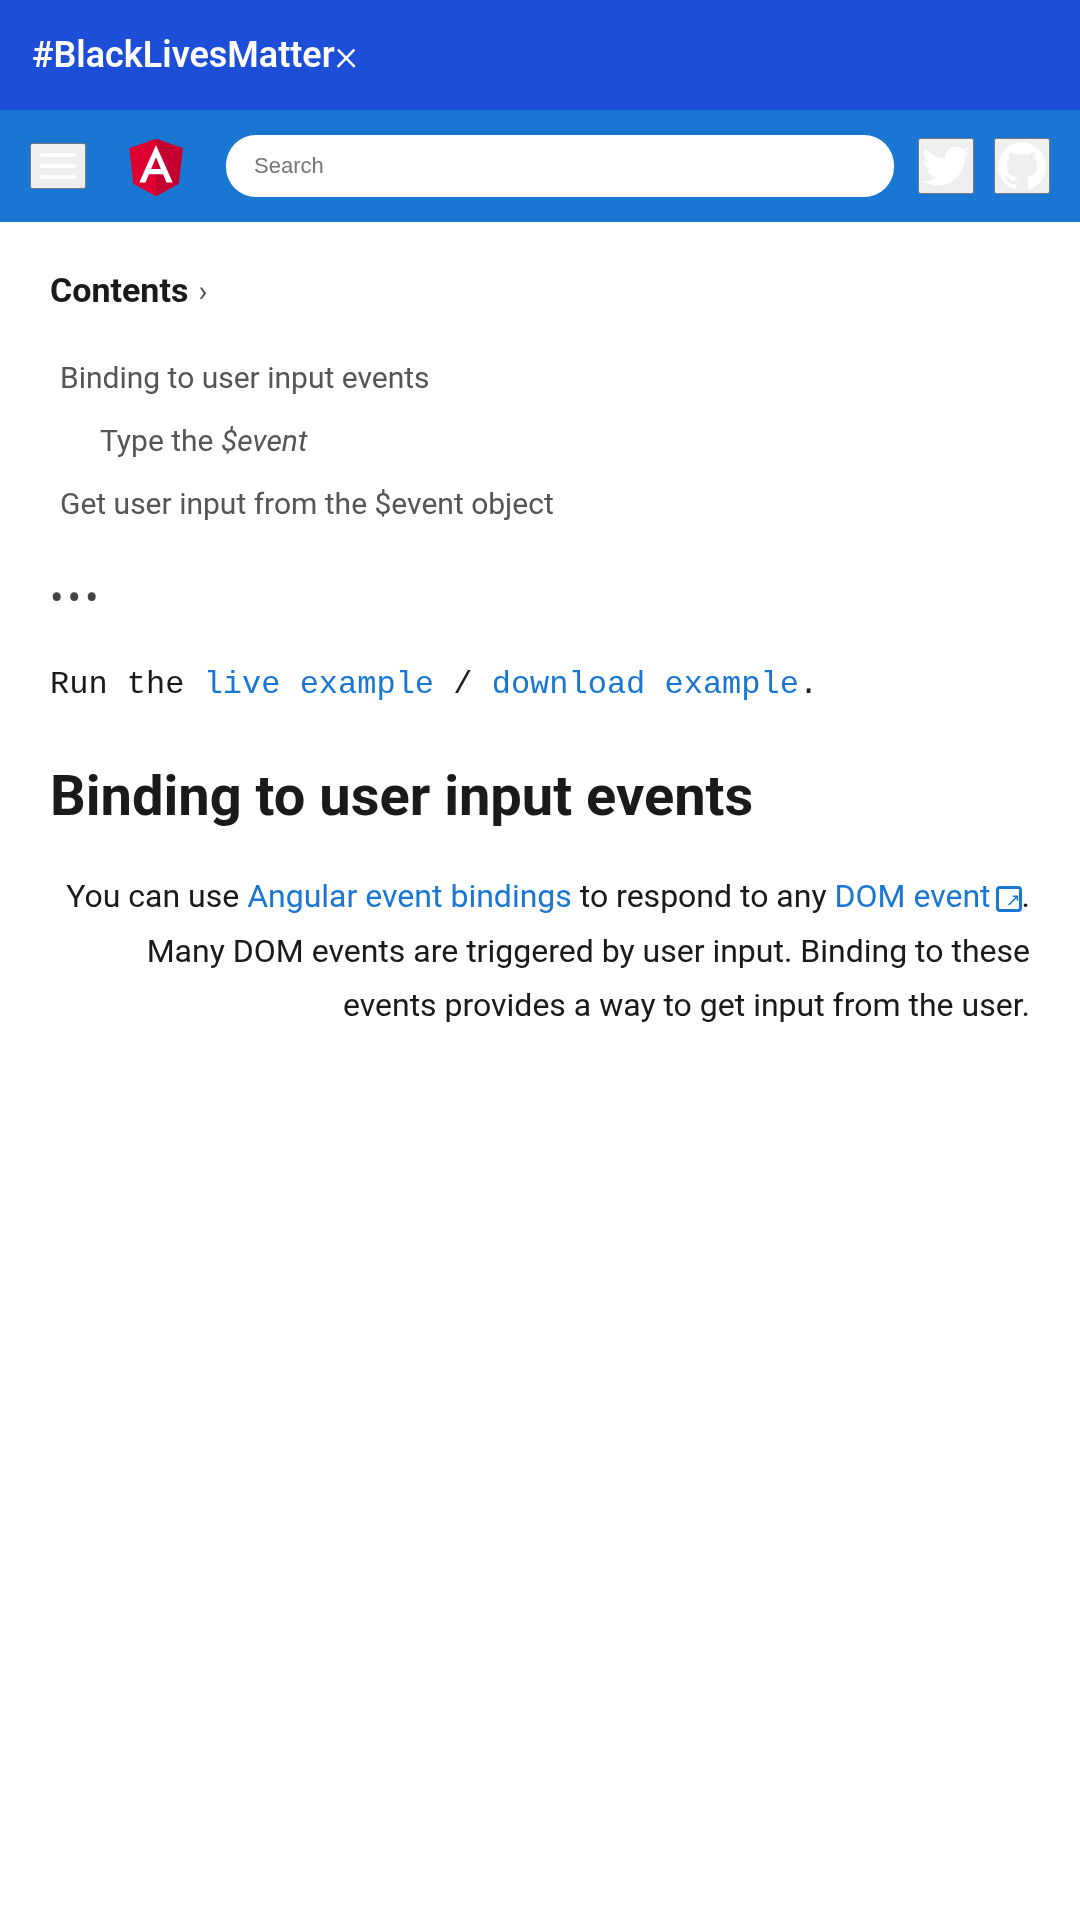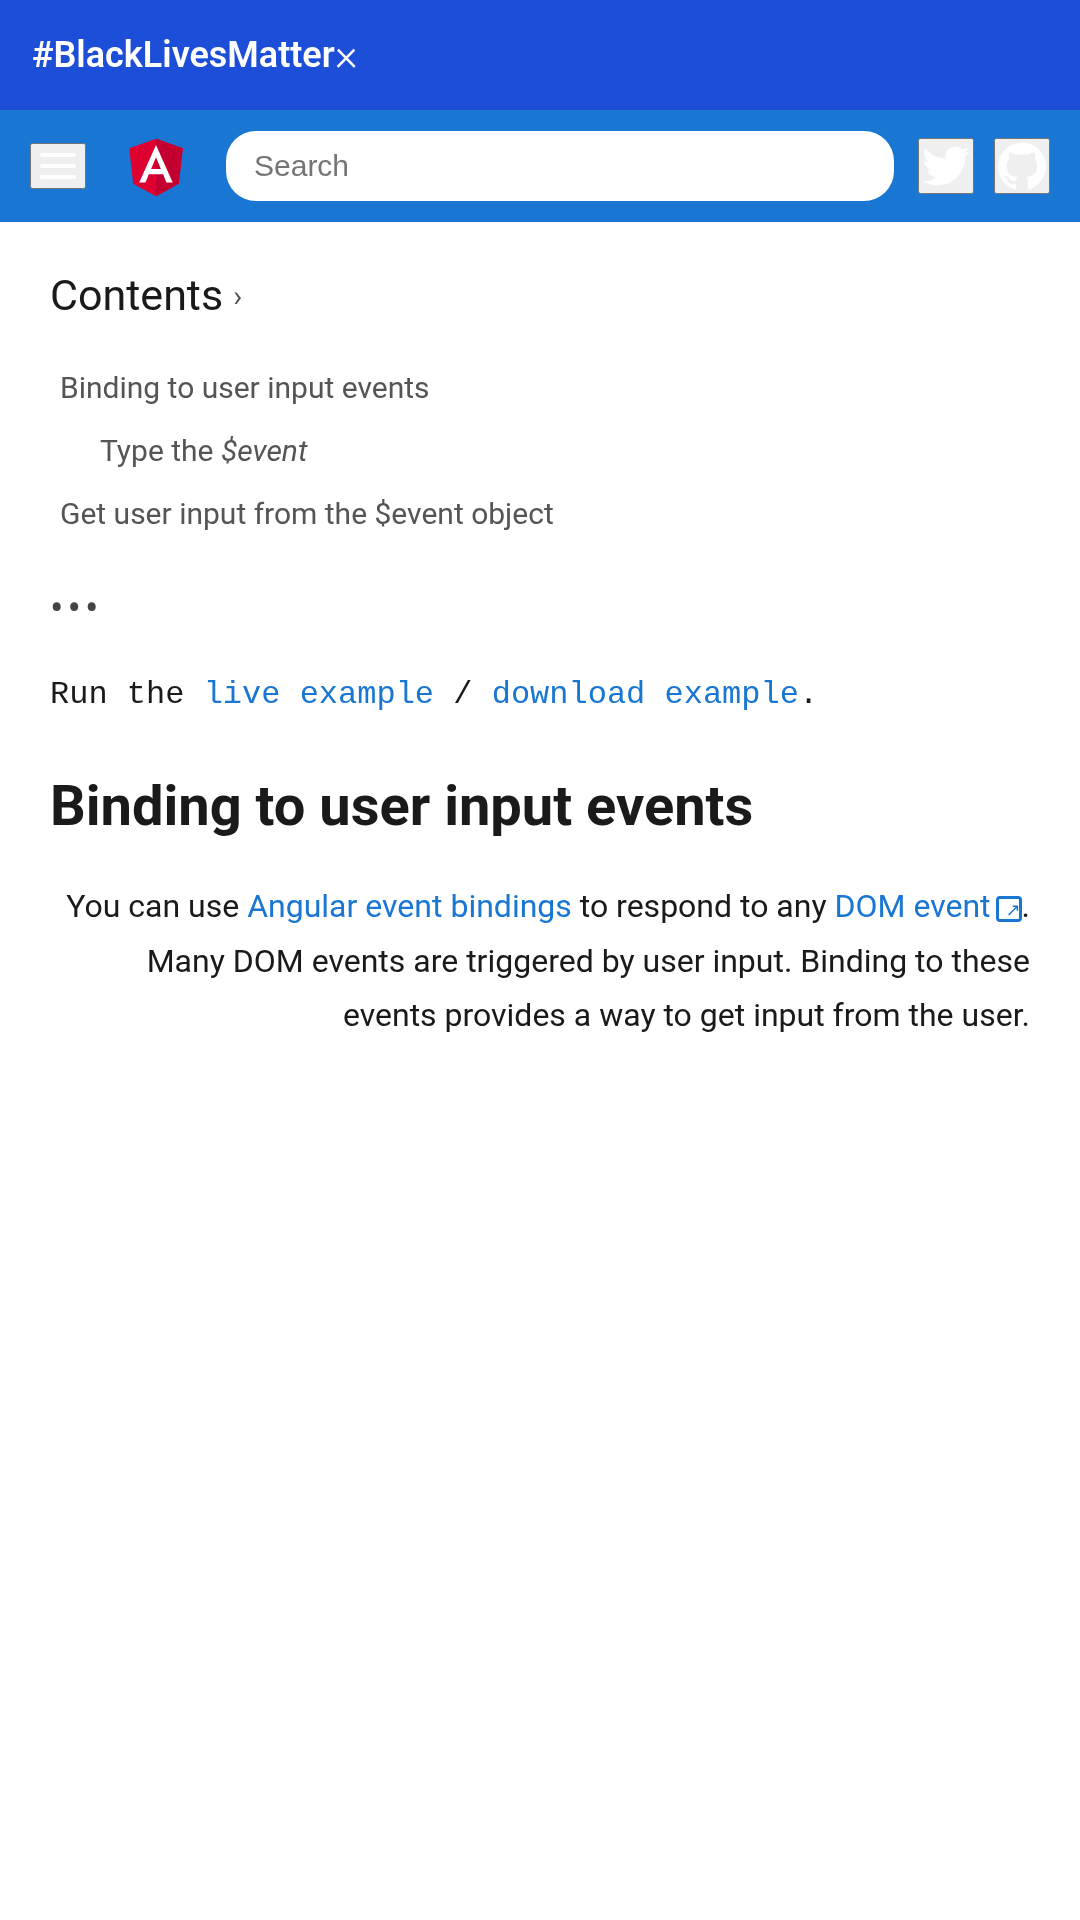--- a/index.html
+++ b/index.html
@@ -84,21 +84,21 @@
 
     .search-input-wrapper {
       flex: 1;
     }
 
     .search-input {
       width: 100%;
       padding: 18px 28px;
       border-radius: 30px;
       border: none;
-      font-size: 30px;
+      font-size: 22px;
       color: #1d4ed8;
       outline: none;
       background: #fff;
     }
 
     .nav-icons {
       display: flex;
       align-items: center;
       gap: 20px;
     }
@@ -155,22 +155,22 @@
     
     .contents-row {
       display: flex;
       align-items: center;
       gap: 10px;
       margin-bottom: 36px;
       cursor: pointer;
     }
 
     .contents-label {
-      font-size: 43px;
-      font-weight: 400;
+      font-size: 34px;
+      font-weight: 700;
       color: #1a1a1a;
     }
 
     .contents-chevron {
       color: #555;
       font-size: 30px;
     }
 
     
     .toc-list {

